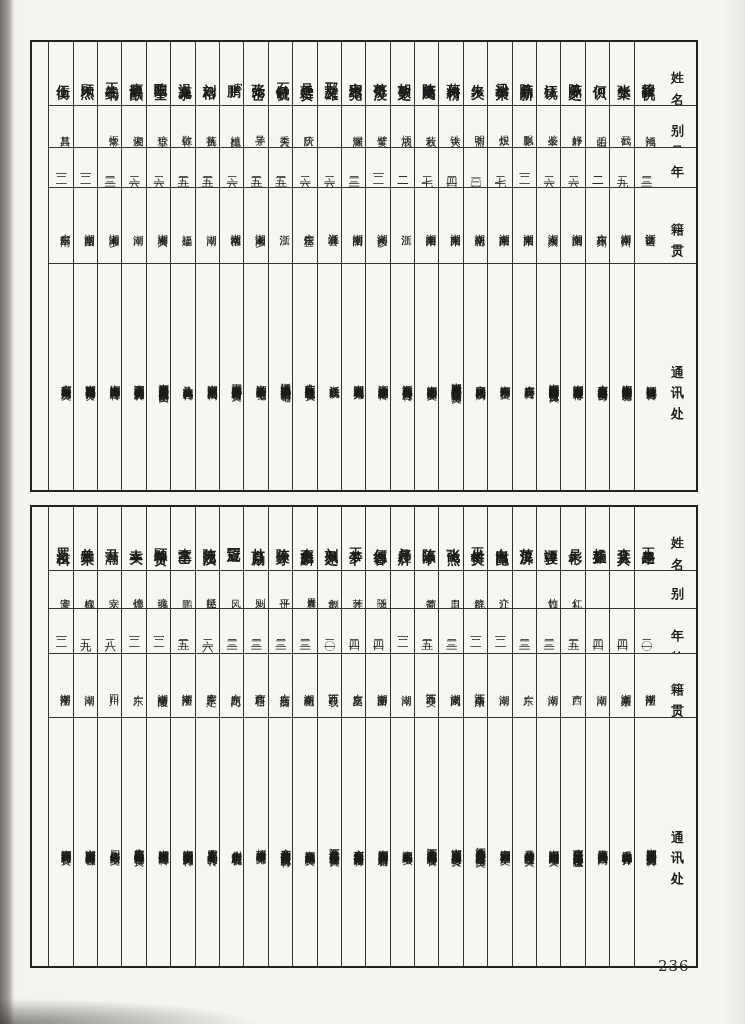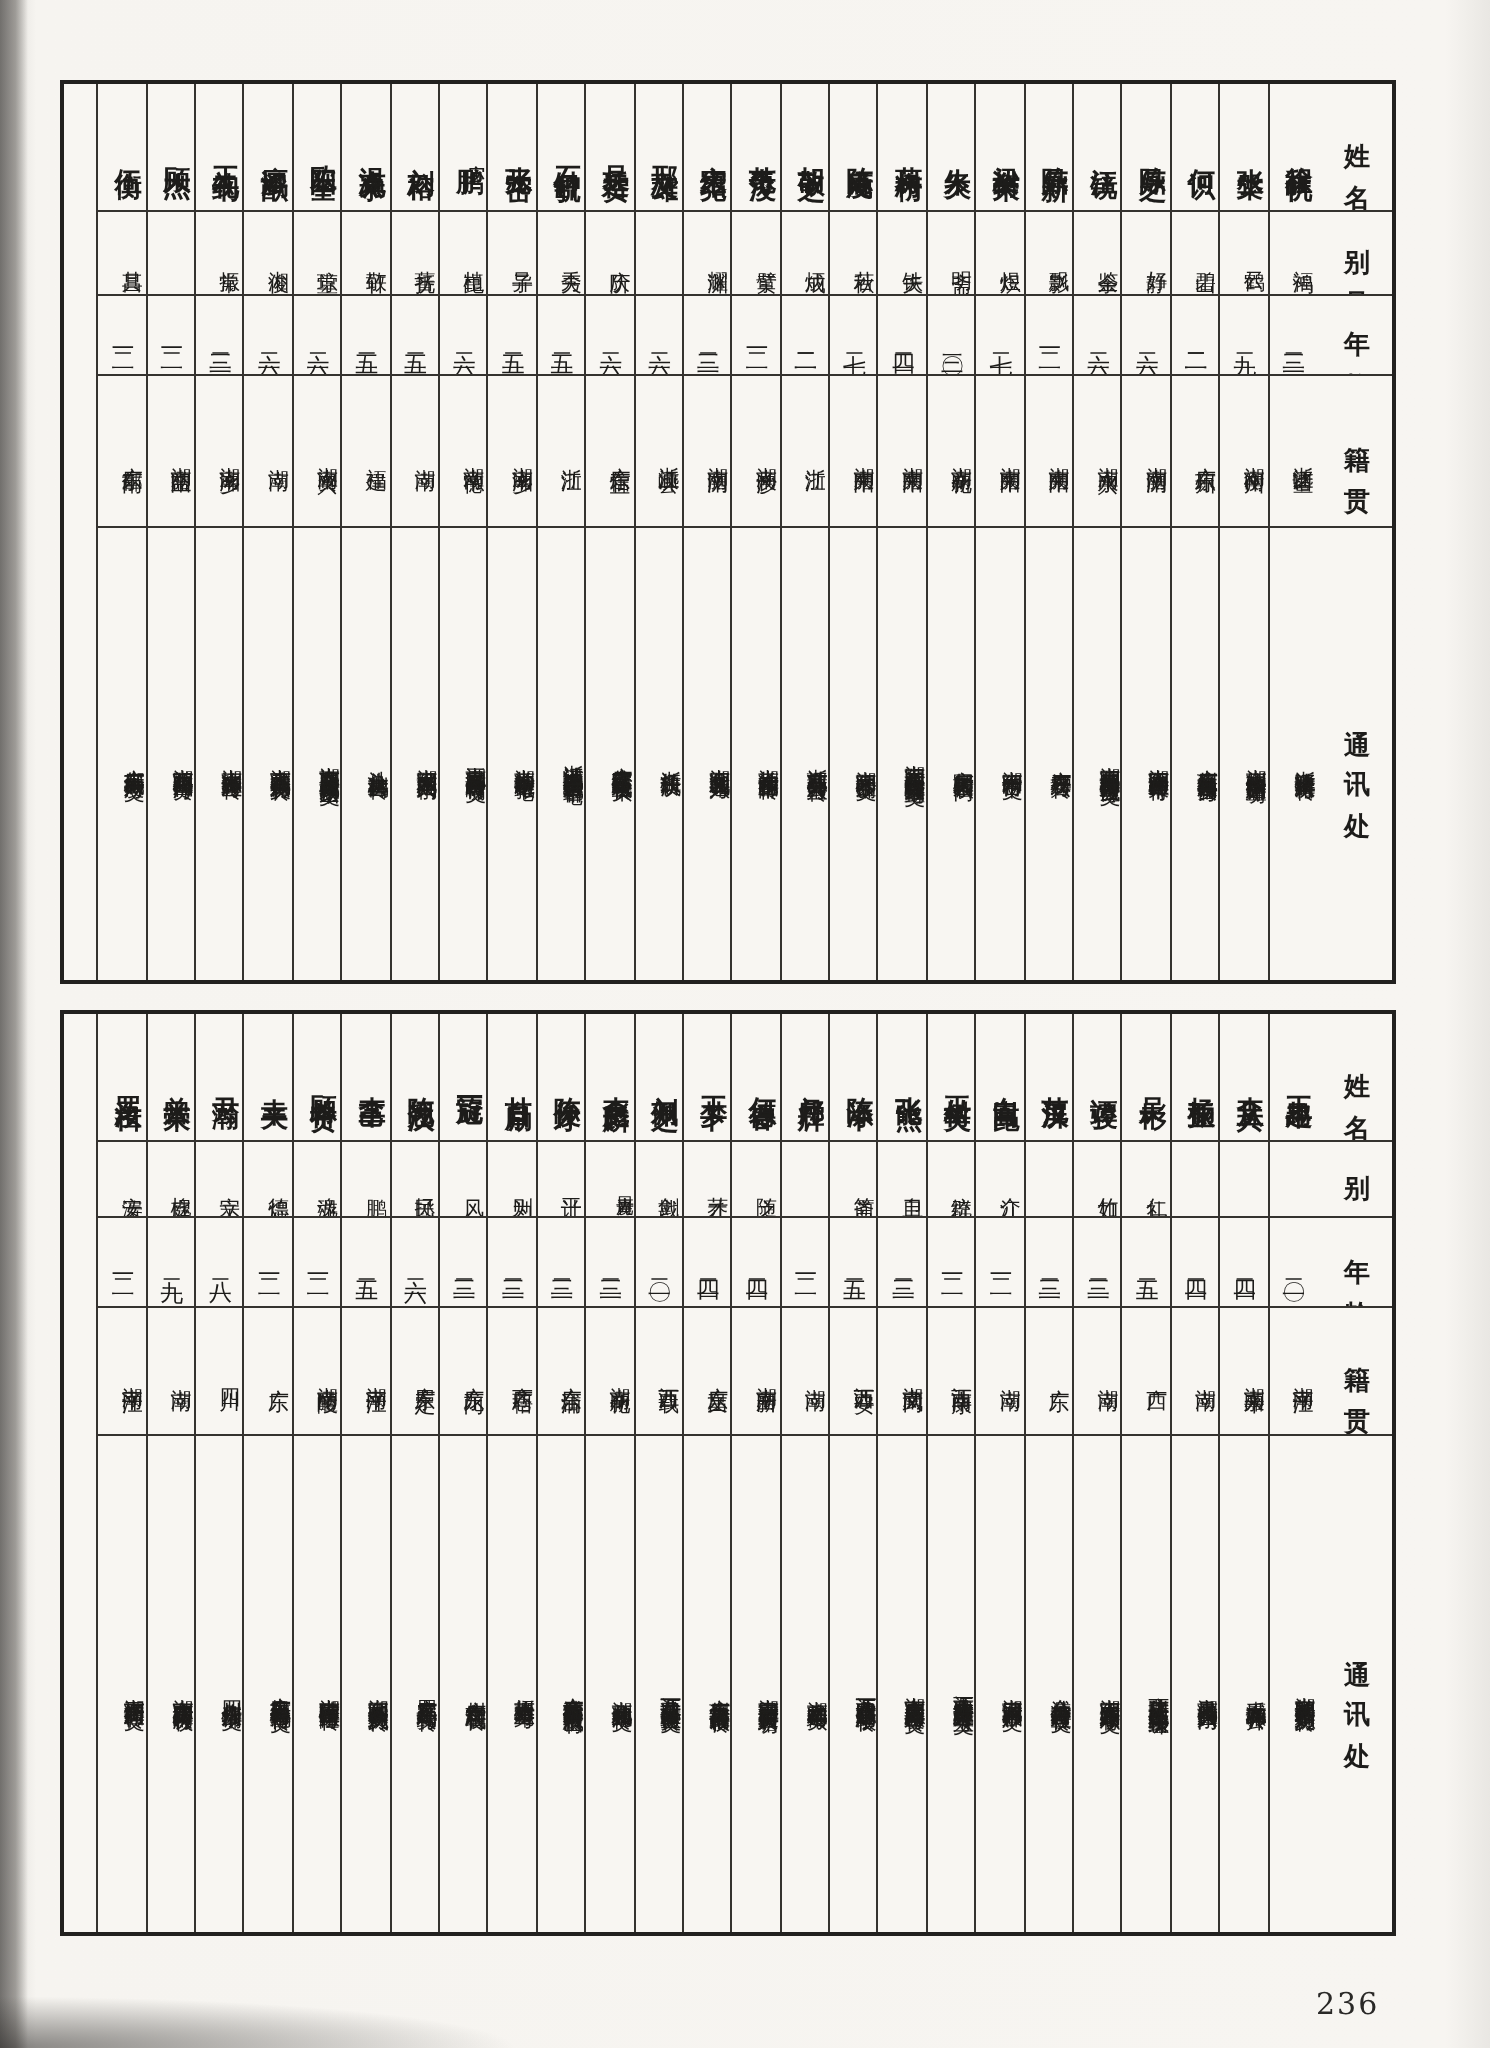--- a/index.html
+++ b/index.html
@@ -62,21 +62,21 @@
   .r-origin { font-size:10.5px; letter-spacing:1px; }
   .r-addr { font-size:10.5px; line-height:12px; letter-spacing:0.5px; padding-top:4px; }
 
   .head-col .cell { font-size:13px; font-weight:700; align-items:center;
                     justify-content:center; padding-top:0; letter-spacing:4px; }
 
   .sub { font-size:8px; letter-spacing:0; }
   .hao-line { display:block; line-height:10px; font-size:9px; letter-spacing:0; }
 
   .page-number {
-    position:absolute; top:993px; left:658px;
+    position:absolute; top:957px; left:658px;
     font-size:15px; letter-spacing:1px; color:#2a2927;
     font-family:"DejaVu Serif","Liberation Serif",serif;
   }
 </style>
 </head>
 <body>
 
 <div class="page">
   <div class="edge-left"></div>
   <div class="edge-bottom"></div>

